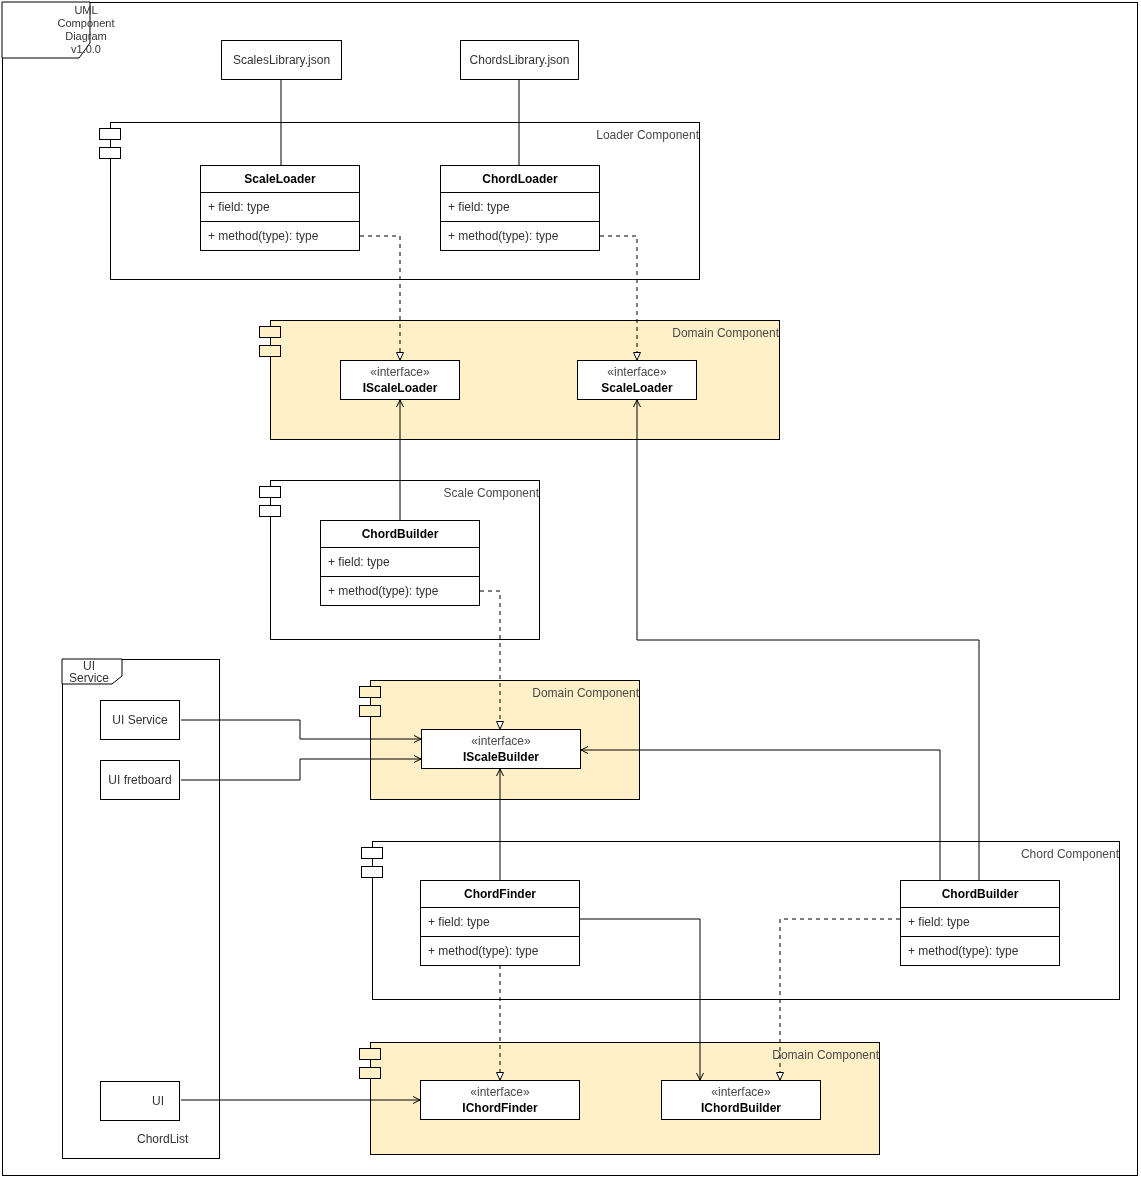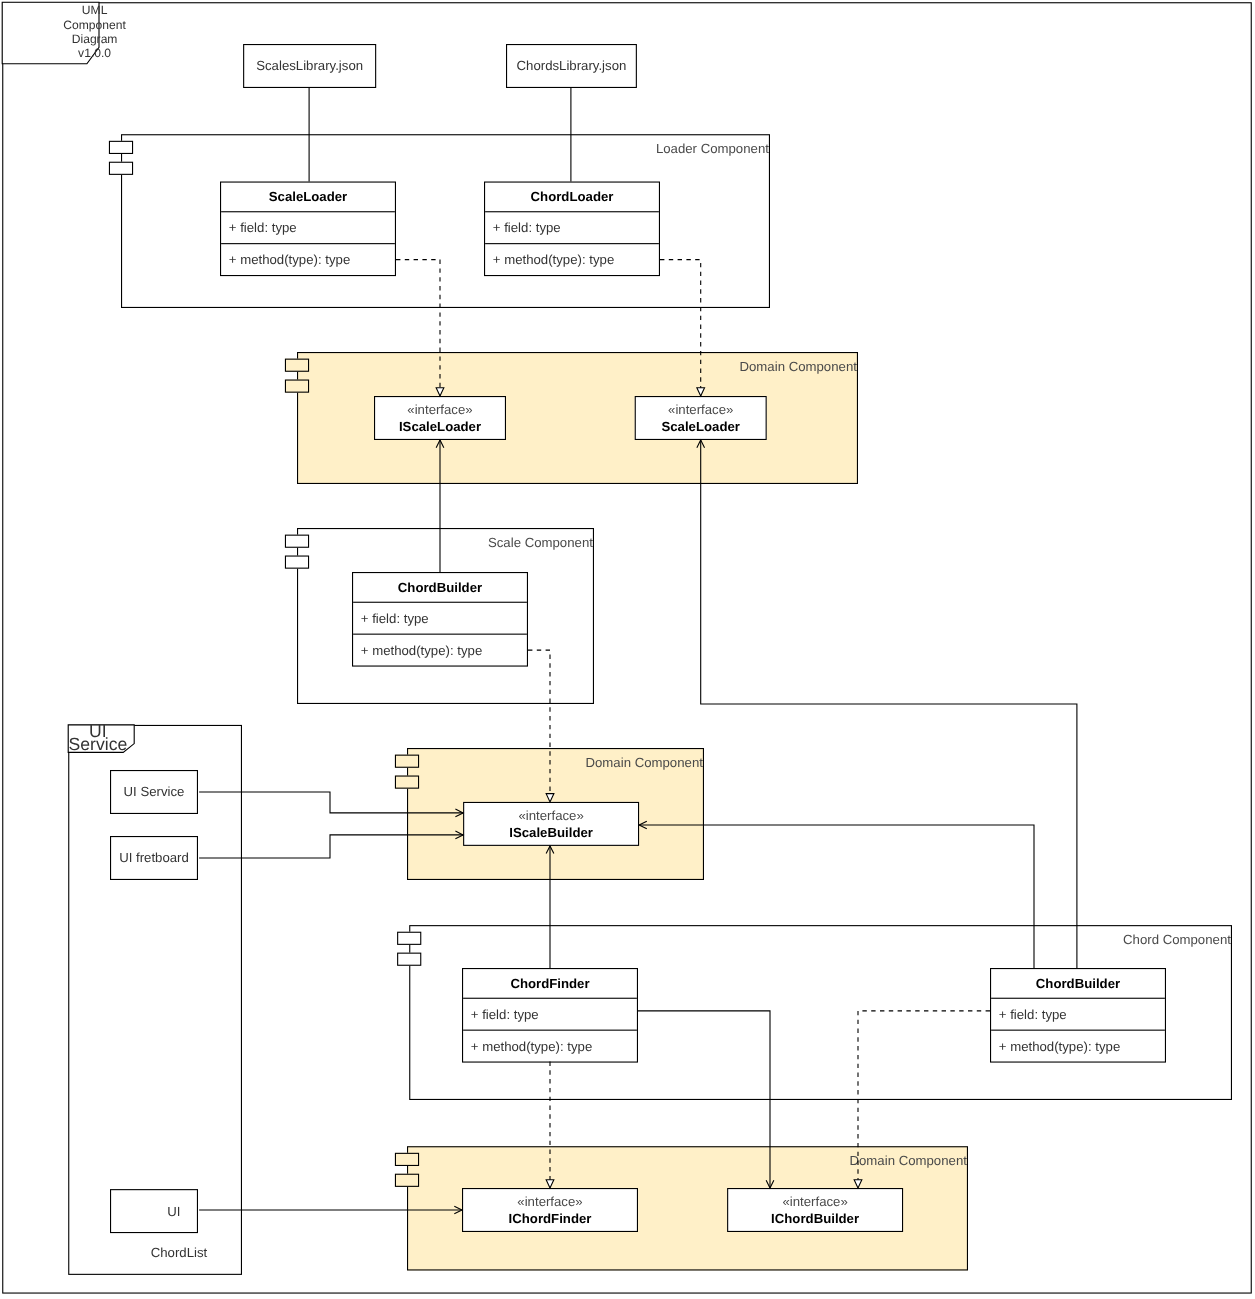--- a/index.html
+++ b/index.html
@@ -28,21 +28,21 @@
   .file{border:1px solid var(--stroke);background:var(--shape-fill);height:40px;
         text-align:center;line-height:38px;color:#333;}
   .part{border:1px solid var(--stroke);background:var(--shape-fill);width:80px;height:40px;
         text-align:center;line-height:38px;color:#333;}
   .prelines{white-space:pre-line;text-align:center;}
   #svglayer{position:absolute;left:0;top:0;pointer-events:none;}
   #svglayer path.wire{fill:none;stroke:var(--stroke);stroke-width:1;}
   #svglayer path.dashed{stroke-dasharray:4 4;}
   #svglayer polygon.tab{fill:var(--shape-fill);stroke:var(--stroke);stroke-width:1;}
   #verlabel{left:3px;top:4px;width:86px;font-size:11px;line-height:13px;color:#333;margin-left:40px;}
-  #uitab{left:62px;top:660px;width:54px;font-size:16px;line-height:12px;color:#333;}
+  #uitab{left:62px;top:660px;width:54px;font-size:12px;line-height:12px;color:#333;}
 </style>
 </head>
 <body>
 
 <div id="stage">
 
   <div id="outer" class="abs"></div>
 
   <div class="abs container" style="left:110px;top:122px;width:590px;height:158px;">
     <div class="ctitle">Loader Component</div>

